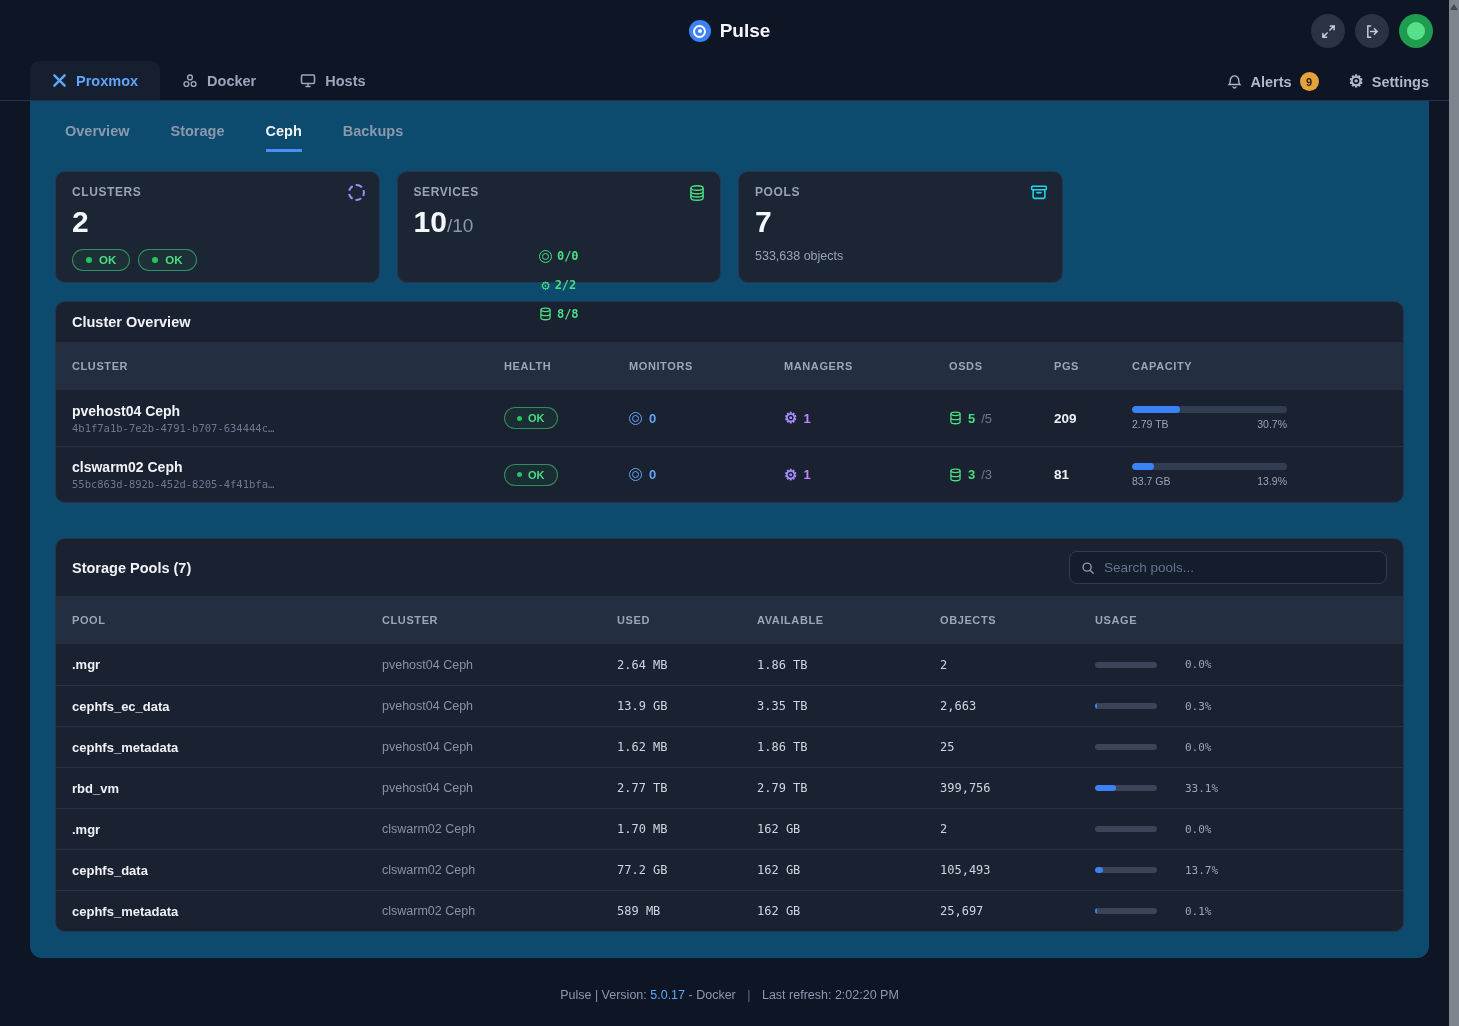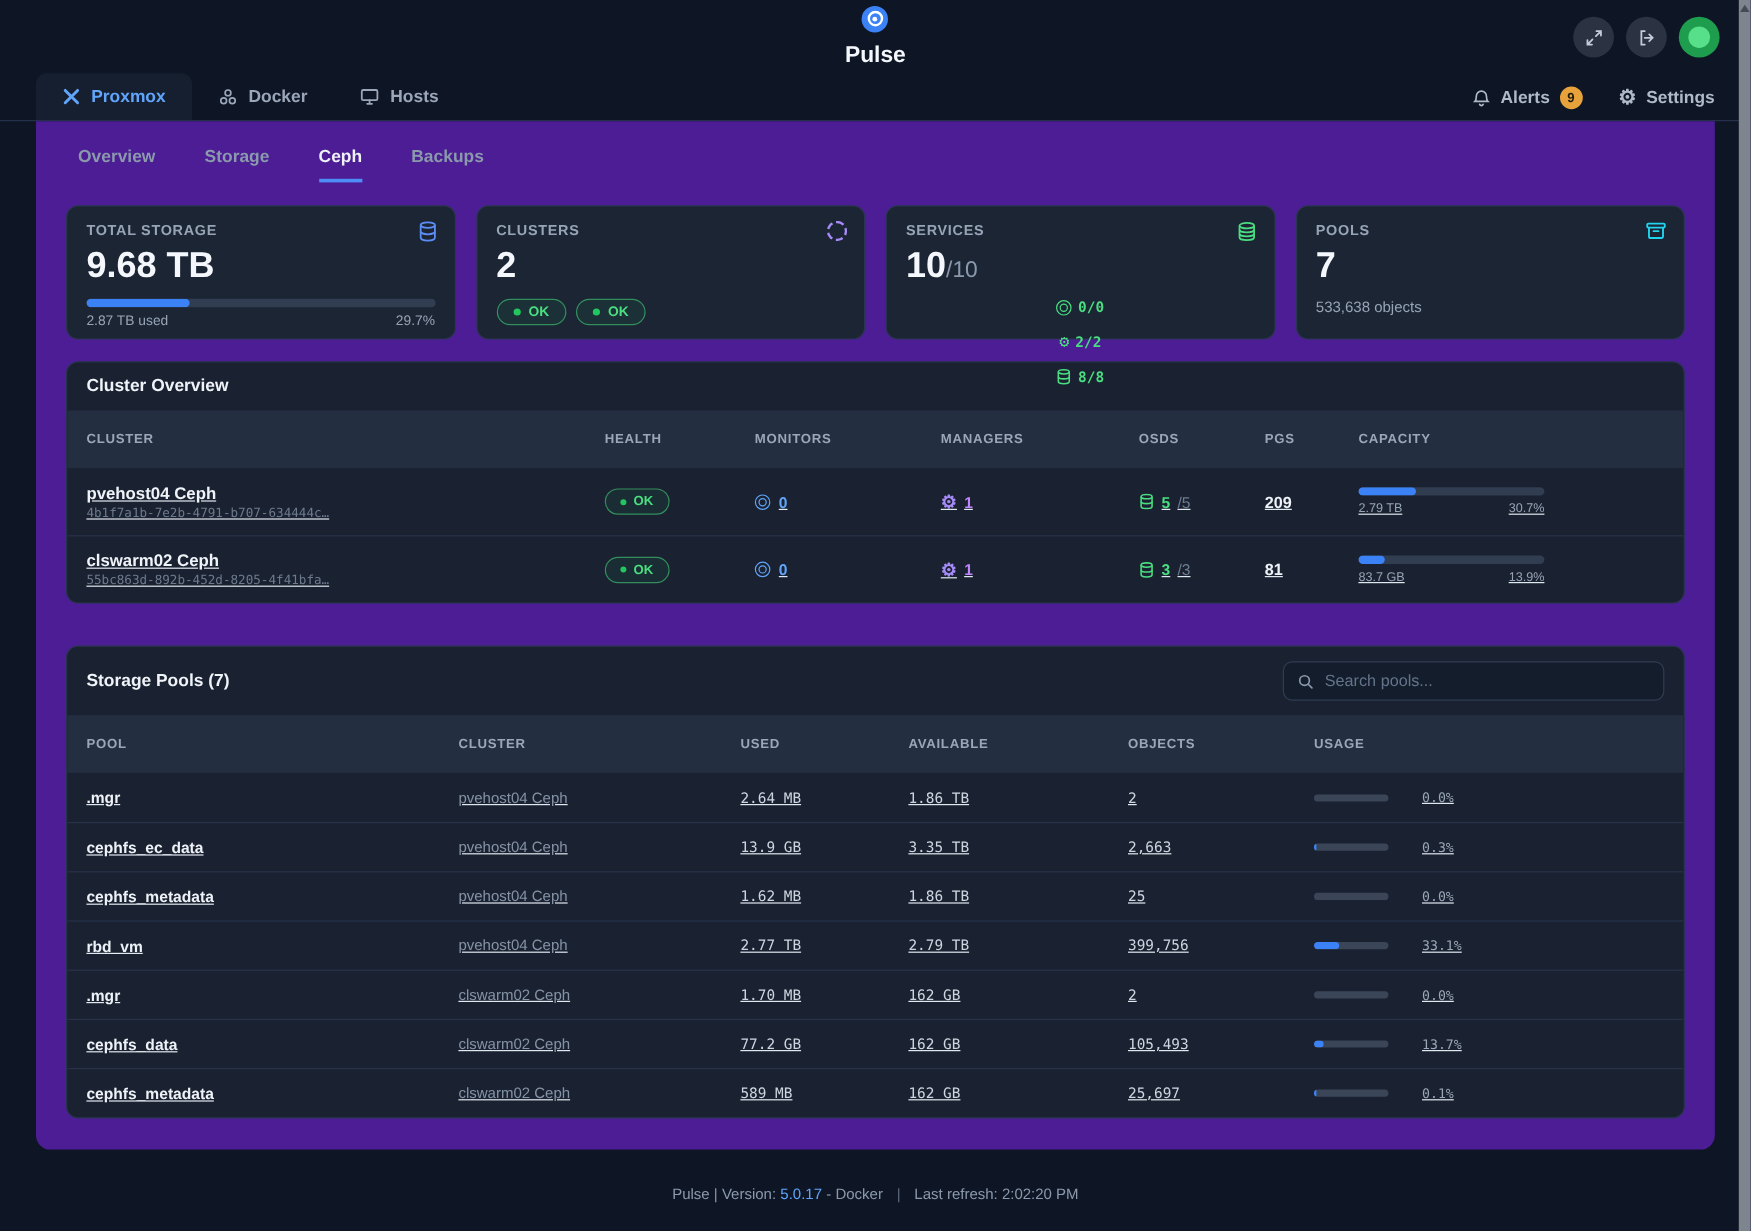--- a/index.html
+++ b/index.html
@@ -12,21 +12,21 @@
   }
   .mono { font-family:"DejaVu Sans Mono", monospace;flex-direction:column; }
 
   
   .scrollbar { position:absolute; right:0; top:0; width:10px; height:1026px; background:#7e858f; z-index:50; }
   .scrollbar .arrow-up { position:absolute; top:4px; left:1px; width:0; height:0;
     border-left:4px solid transparent; border-right:4px solid transparent; border-bottom:6px solid #444b55; }
 
   
   .top-header { height:62px; display:flex; align-items:center; justify-content:center; position:relative; }
-  .brand { display:flex; align-items:center; gap:9px;flex-direction:column; }
+  .brand { display:flex; align-items:center; gap:9px; }
   .pulse-logo { width:22px; height:22px; border-radius:50%; background:#3b82f6; display:flex; align-items:center; justify-content:center; }
   .pulse-logo .ring { width:13px; height:13px; border-radius:50%; border:2px solid #fff; display:flex; align-items:center; justify-content:center; }
   .pulse-logo .dot { width:4px; height:4px; border-radius:50%; background:#fff; }
   .brand-title { font-size:19px; font-weight:bold; color:#f4f7fb; }
   .header-actions { position:absolute; right:26px; top:14px; display:flex; align-items:center; gap:10px; }
   .icon-btn { width:34px; height:34px; border-radius:50%; background:#2b3342; border:none; display:flex; align-items:center; justify-content:center; cursor:pointer; }
   .icon-btn svg { stroke:#c3ccd8; }
   .status-dot { width:34px; height:34px; border-radius:50%; background:#1d9d4d; display:flex; align-items:center; justify-content:center; }
   .status-dot .inner { width:18px; height:18px; border-radius:50%; background:#57e089; }
 
@@ -38,21 +38,21 @@
   .nav-tab.active { background:#161f30; color:#60a5fa; border-radius:9px 9px 0 0; }
   .nav-tab svg { stroke:#9aa7ba; }
   .nav-tab.active svg { stroke:#60a5fa; }
   .nav-right { margin-left:auto; display:flex; align-items:center; gap:30px; padding-bottom:9px; }
   .nav-action { display:flex; align-items:center; gap:8px; font-size:14.5px; font-weight:bold; color:#aeb9c9; cursor:pointer; background:none; border:none; }
   .alert-badge { width:19px; height:19px; border-radius:50%; background:#e8a23b; color:#201c10; font-size:11px; font-weight:bold;
     display:flex; align-items:center; justify-content:center; }
   .gear-glyph { font-size:17px; line-height:1; color:#aeb9c9; }
 
   
-  .panel { margin:0 30px; background:#4c1d95; border-radius:0 0 12px 12px; padding:22px 25px 26px 25px; min-height:808px; }
+  .panel { margin:0 30px; background:#0c4a6e; border-radius:0 0 12px 12px; padding:22px 25px 26px 25px; min-height:808px; }
 
   .subtabs { display:flex; gap:41px; padding-left:10px; }
   .subtab { font-size:14.5px; font-weight:bold; color:#8b99ad; padding-bottom:10px; cursor:pointer; background:none; border:none; border-bottom:3px solid transparent; }
   .subtab.active { color:#eef2f7; border-bottom-color:#4c8df6; }
 
   
   .cards { display:grid; grid-template-columns:repeat(4,1fr); gap:17px; margin-top:19px; }
   .card { background:#1b2534; border:1px solid #2a3650; border-radius:10px; height:112px; padding:13px 16px; position:relative; }
   .card-title { font-size:12px; font-weight:bold; letter-spacing:0.6px; color:#97a4b6; }
   .card-icon { position:absolute; top:12px; right:14px; }
@@ -74,21 +74,21 @@
   .dashed-circle { width:17px; height:17px; border:2px dashed #a78bfa; border-radius:50%; }
 
   
   .section { background:#1a2231; border:1px solid #28344c; border-radius:10px; margin-top:18px; overflow:hidden; }
   .section-head { display:flex; align-items:center; justify-content:space-between; padding:12px 16px; }
   .section-title { font-size:14.5px; font-weight:bold; color:#f0f4f9; }
   .thead { background:#232e41; display:grid; align-items:center; height:48px; padding:0 16px;
     font-size:11px; font-weight:bold; letter-spacing:0.6px; color:#9aa7b8; }
   .grid-cluster { grid-template-columns:1fr 125px 155px 165px 105px 78px 255px; }
   .grid-pools { grid-template-columns:310px 235px 140px 183px 155px 1fr; }
-  .trow { display:grid; align-items:center; padding:0 16px; border-top:1px solid #27324a;text-decoration:underline; }
+  .trow { display:grid; align-items:center; padding:0 16px; border-top:1px solid #27324a; }
   .trow:first-of-type { border-top:none; }
   .cluster-row { height:56px; }
   .pool-row { height:41px; }
   .cname { font-size:14px; font-weight:bold; color:#f0f4f9; }
   .cuuid { font-size:10.5px; color:#6c7a8e; margin-top:3px; }
   .pill-sm { display:inline-flex; align-items:center; gap:6px; border:1px solid rgba(74,222,128,0.55); background:rgba(34,197,94,0.07);
     color:#4ade80; font-size:11px; font-weight:bold; border-radius:999px; padding:4px 12px; }
   .pill-sm .dot { width:5px; height:5px; border-radius:50%; background:#22c55e; }
   .cell-mon { display:flex; align-items:center; gap:7px; color:#60a5fa; font-size:13px; font-weight:bold; }
   .cell-mgr { display:flex; align-items:center; gap:6px; color:#c084fc; font-size:13px; font-weight:bold; }
@@ -194,38 +194,20 @@
 
   <div class="subtabs">
     <button class="subtab">Overview</button>
     <button class="subtab">Storage</button>
     <button class="subtab active">Ceph</button>
     <button class="subtab">Backups</button>
   </div>
 
   <div class="cards">
 
-    <div class="card">
-      <div class="card-title">TOTAL STORAGE</div>
-      <div class="card-icon">
-        <svg width="17" height="18" viewBox="0 0 16 17" fill="none" stroke="#5b8df5" stroke-width="1.4">
-          <ellipse cx="8" cy="3.4" rx="5.6" ry="2.2"></ellipse>
-            <path d="M2.4 3.4 v10 c0 1.2 2.5 2.2 5.6 2.2 s5.6-1 5.6-2.2 v-10"></path>
-            <path d="M2.4 8.4 c0 1.2 2.5 2.2 5.6 2.2 s5.6-1 5.6-2.2"></path>
-        </svg>
-      </div>
-      <div class="card-value">9.68 TB</div>
-      <div class="progress">
-          <div class="fill" style="width: 29.7%;"></div>
-        </div>
-      <div class="card-foot">
-        <span>2.87 TB used</span>
-        <span>29.7%</span>
-      </div>
-    </div>
 
     <div class="card">
       <div class="card-title">CLUSTERS</div>
       <div class="card-icon">
           <div class="dashed-circle"></div>
         </div>
       <div class="card-value">2</div>
       <div class="ok-pills">
         <span class="ok-pill">
             <span class="dot"></span>

